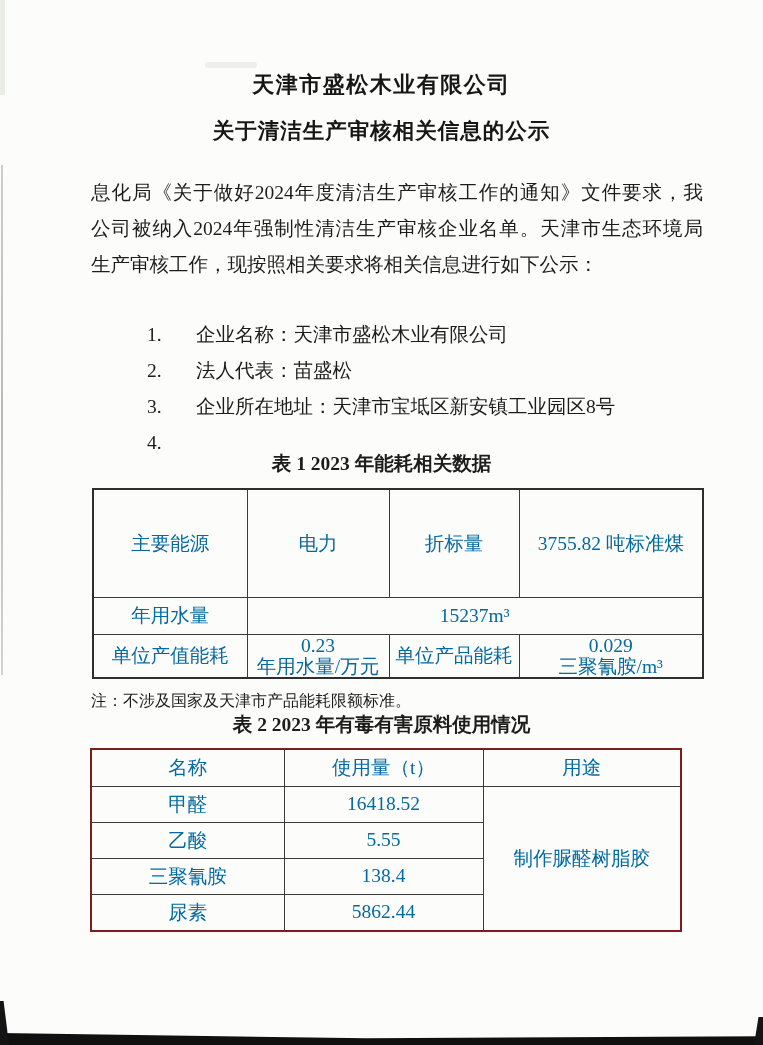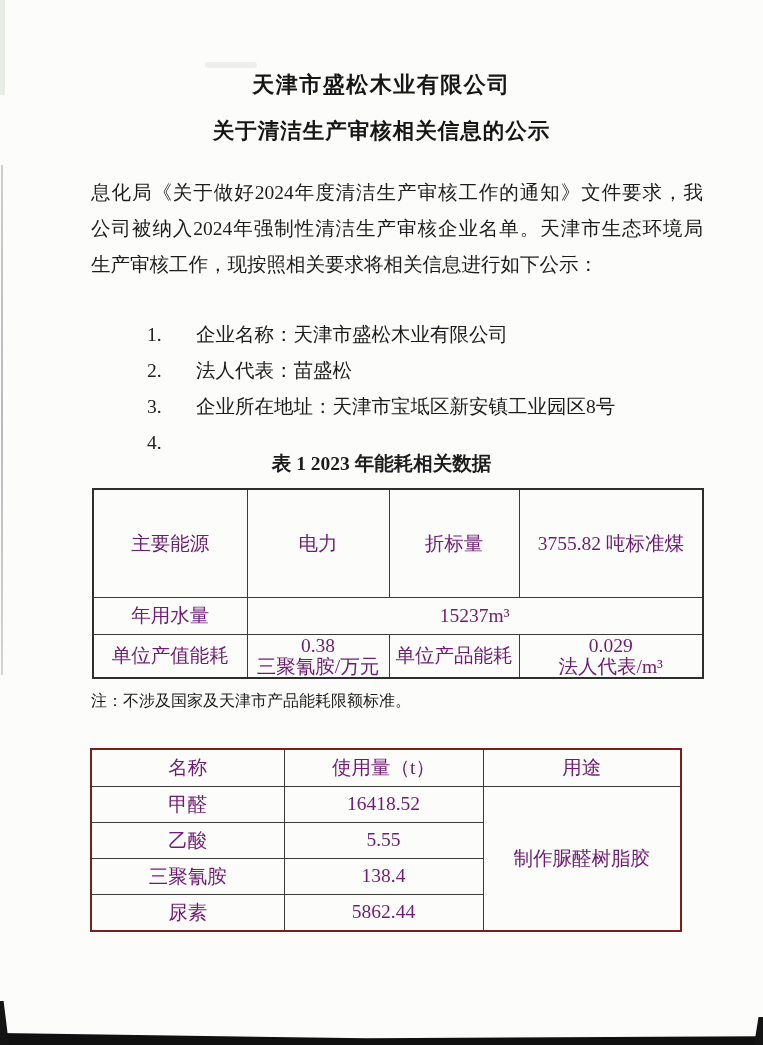--- a/index.html
+++ b/index.html
@@ -39,21 +39,21 @@
   .list-num { width:49px; margin-left:56px; flex:none; }
   .list-txt { white-space:nowrap; }
   
   .tcaption { position:absolute; left:0; right:0; text-align:center;
     font-size:19.5px; font-weight:600; }
   .caption1 { top:450px; }
   .caption2 { top:711px; }
   .note { position:absolute; top:691px; left:91px; font-size:16px; font-weight:500; }
   
   table { border-collapse:collapse; table-layout:fixed; position:absolute;
-    font-size:19.5px; font-weight:500; color:#701a75; }
+    font-size:19.5px; font-weight:500; color:#0369a1; }
   td, th { border:1px solid #3b3b3b; text-align:center; vertical-align:middle;
     padding:0; font-weight:500; overflow:hidden; }
   .t1 { top:488px; left:92px; width:610px; border:2px solid #2e2e2e; }
   .t2 { top:748px; left:90px; width:590px; border:2px solid #7f1d1d; }
   .two-line { line-height:21px; }
   .two-line .u { display:block; }
 </style>
 </head>
 <body>
 
@@ -109,34 +109,35 @@
       <td>折标量</td>
       <td>3755.82 吨标准煤</td>
     </tr>
     <tr style="height:37px">
       <td>年用水量</td>
       <td colspan="3">15237m³</td>
     </tr>
     <tr style="height:44px">
       <td>单位产值能耗</td>
       <td class="two-line">
-        <span>0.38</span>
-        <span class="u">三聚氰胺/万元</span>
+        <span>0.23</span>
+        <span class="u">年用水量/万元</span>
       </td>
       <td>单位产品能耗</td>
       <td class="two-line">
         <span>0.029</span>
-        <span class="u">法人代表/m³</span>
+        <span class="u">三聚氰胺/m³</span>
       </td>
     </tr>
   </tbody>
     </table>
 
   <div class="note">注：不涉及国家及天津市产品能耗限额标准。</div>
 
+  <div class="tcaption caption2">表 2  2023 年有毒有害原料使用情况</div>
 
   <table class="t2">
     <colgroup>
         <col style="width:193px">
         <col style="width:199px">
         <col style="width:198px">
       </colgroup>
     <tbody>
         <tr style="height:37px">
       <th>名称</th>

